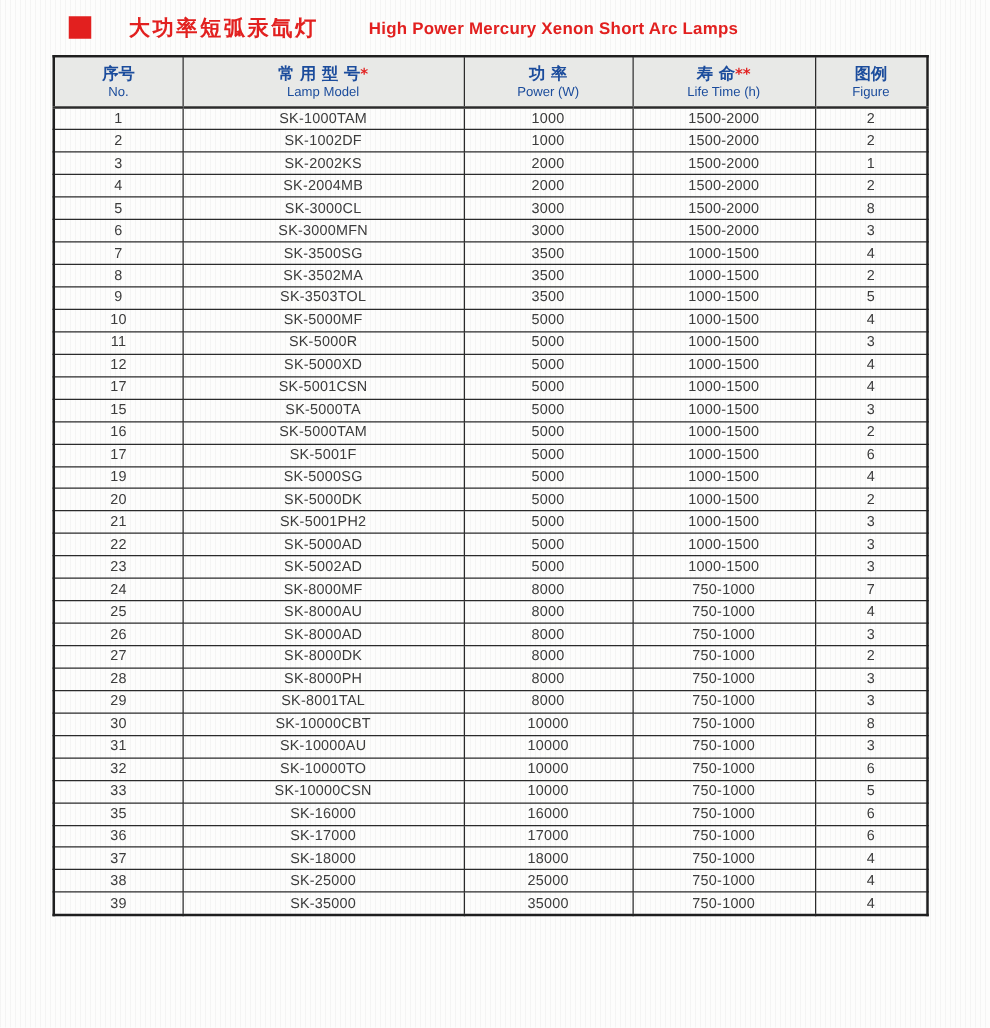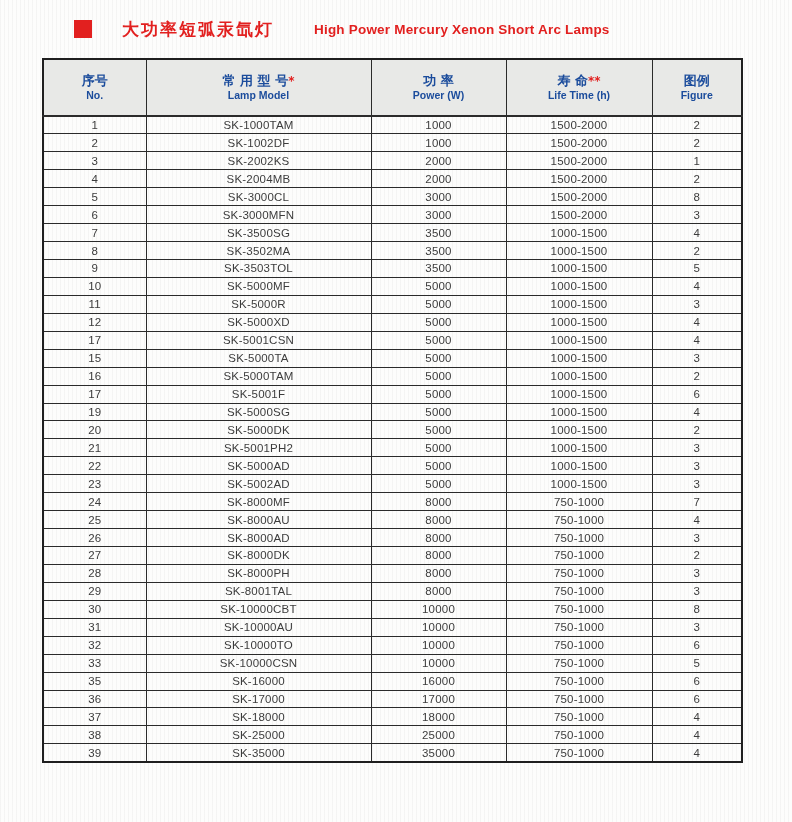--- a/index.html
+++ b/index.html
@@ -5,22 +5,22 @@
   * { margin:0; padding:0; box-sizing:border-box; }
   html,body { width:792px; height:822px; overflow:hidden; }
   body {
     font-family:"Liberation Sans","DejaVu Sans",sans-serif;
     background-color:#fdfdfc;
     background-image:repeating-linear-gradient(90deg, rgba(170,170,170,0.10) 0 1px, rgba(255,255,255,0) 1px 4px);
   }
 
   
   .doc-title{
-    height:58px; display:flex; align-items:center;
-    padding-left:74px;
+    height:44px; display:flex; align-items:center;
+    padding-left:55px;
   }
   .red-square{
     width:18px; height:18px; background:#e2201f; flex:0 0 auto;
   }
   .title-zh{
     margin-left:30px;
     color:#e2201f; font-weight:bold; font-size:17px; letter-spacing:2px;
     font-family:"DejaVu Sans","Liberation Sans",sans-serif;
   }
   .title-en{
@@ -36,32 +36,32 @@
     border-collapse:collapse;
     border:2px solid #1f1f1f;
   }
   th,td{
     border:1px solid #2b2b2b;
     text-align:center;
     vertical-align:middle;
     overflow:hidden; white-space:nowrap;
   }
   thead th{
-    height:57px;
+    height:41px;
     background:#e8e9e7;
     border-bottom-width:2px;
     padding:2px 0;
   }
   .h-zh{
     color:#1b4c9c; font-weight:bold; font-size:13px; line-height:16px;
     font-family:"DejaVu Sans","Liberation Sans",sans-serif;
   }
   .h-mark{ color:#e2201f; font-size:12px; }
   .h-en{
-    color:#1b4c9c; font-weight:bold; font-size:10.5px; line-height:13px;
+    color:#1b4c9c; font-weight:normal; font-size:10.5px; line-height:13px;
   }
   tbody td{
     height:17.95px;
     font-size:11.5px;
     color:#3c3c3c;
     letter-spacing:0.2px;
     padding:0 2px;
   }
 </style>
 </head>

